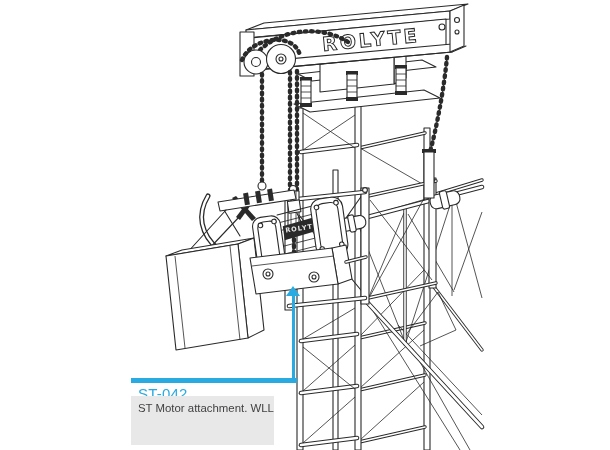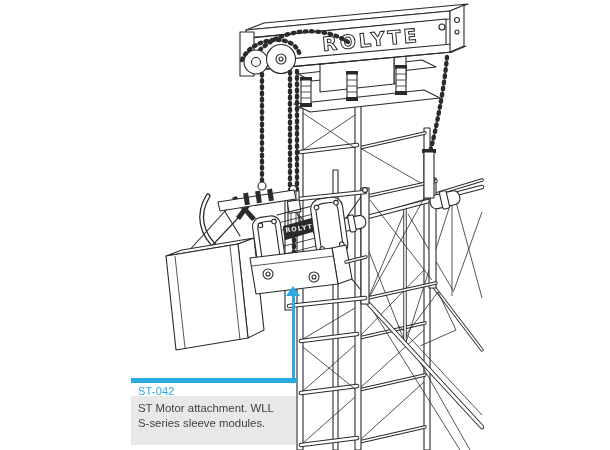--- a/index.html
+++ b/index.html
@@ -18,22 +18,22 @@
   .chaincore{fill:none;stroke:#2b2a2a;stroke-width:0.9;}
   .beamtext{font-family:"DejaVu Sans", sans-serif;font-weight:bold;font-size:19px;
             letter-spacing:3px;fill:#ffffff;stroke:#2b2a2a;stroke-width:1;}
   .motortext{font-family:"DejaVu Sans", sans-serif;font-weight:bold;font-size:6.5px;
              letter-spacing:1px;fill:#e8e8e8;stroke:none;}
   .leader-v{position:absolute;left:292px;top:295px;width:3px;height:84px;background:#29ABE2;}
   .leader-arrow{position:absolute;left:286px;top:286px;width:0;height:0;
       border-left:7.5px solid transparent;border-right:7.5px solid transparent;
       border-bottom:10px solid #29ABE2;}
   .leader-bar{position:absolute;left:131px;top:378px;width:166px;height:5px;background:#29ABE2;}
-  .code{position:absolute;left:138px;top:385px;font-size:11px;color:#29ABE2;letter-spacing:0.2px;}
-  .caption{position:absolute;left:131px;top:396px;width:165px;height:49px;background:#E8E8E8;
+  .code{position:absolute;left:138px;top:385px;font-size:15px;color:#29ABE2;letter-spacing:0.2px;}
+  .caption{position:absolute;left:131px;top:396px;width:143px;height:49px;background:#E8E8E8;
            box-sizing:border-box;padding:5px 0 0 7px;font-size:11.4px;line-height:14.6px;color:#414042;}
 </style>
 </head>
 <body>
 
 <div class="stage">
 
 <svg width="610" height="450" viewBox="0 0 610 450">
 
   <g>
@@ -243,16 +243,15 @@
   </g>
 
 </svg>
 
   <div class="leader-arrow"></div>
   <div class="leader-v"></div>
   <div class="leader-bar"></div>
   <div class="code">ST-042</div>
   <div class="caption">
     <div>ST Motor attachment. WLL</div>
-    <div>S-series sleeve modules.</div>
   </div>
 
 </div>
 
 </body></html>

